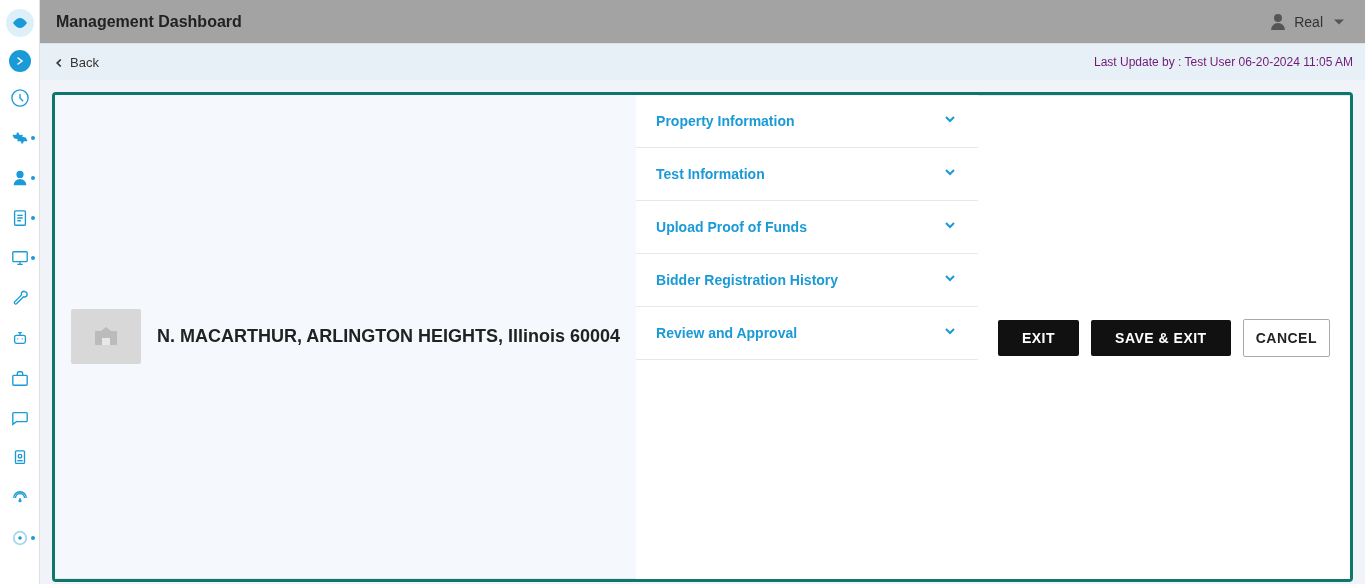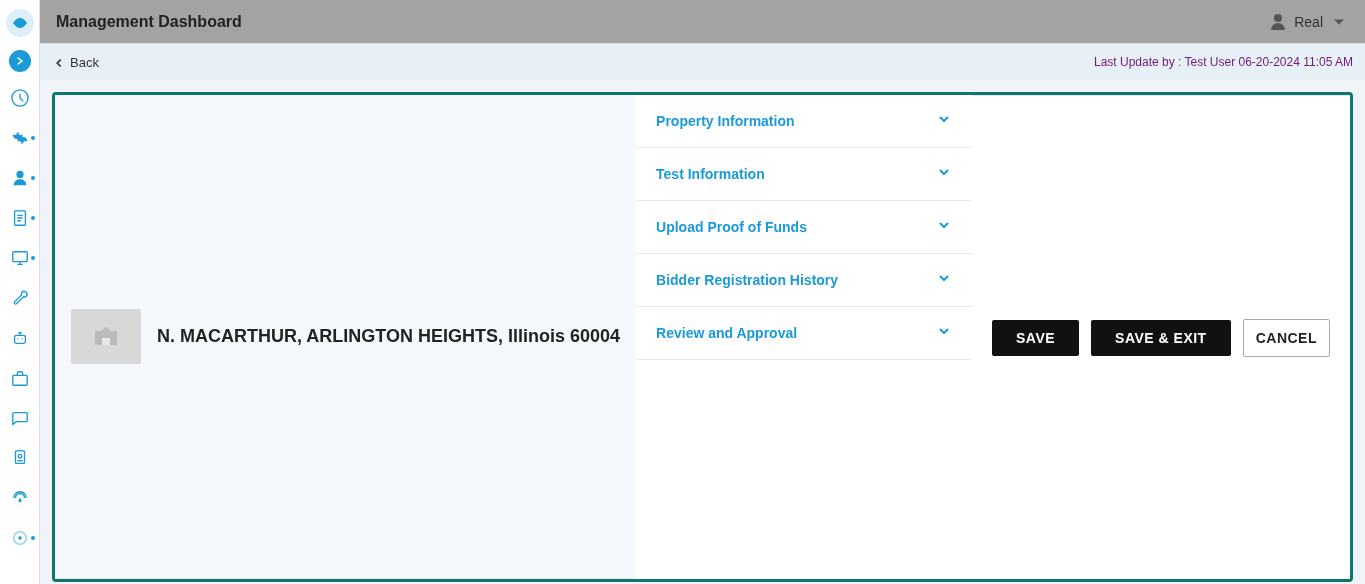--- a/index.html
+++ b/index.html
@@ -428,20 +428,20 @@
               <svg viewBox="0 0 16 16" fill="none" stroke="#1a9ad7" stroke-width="2">
                   <path d="M4 6l4 4 4-4"></path>
                 </svg>
             </span>
           </div>
         </div>
 
       </div>
 
       <div class="footer-buttons">
-        <button class="btn-save">SAVE</button>
+        <button class="btn-save">EXIT</button>
         <button class="btn-save-exit">SAVE &amp; EXIT</button>
         <button class="btn-cancel">CANCEL</button>
       </div>
 
     </div>
   </div>
 </div>
 
 </body></html>

